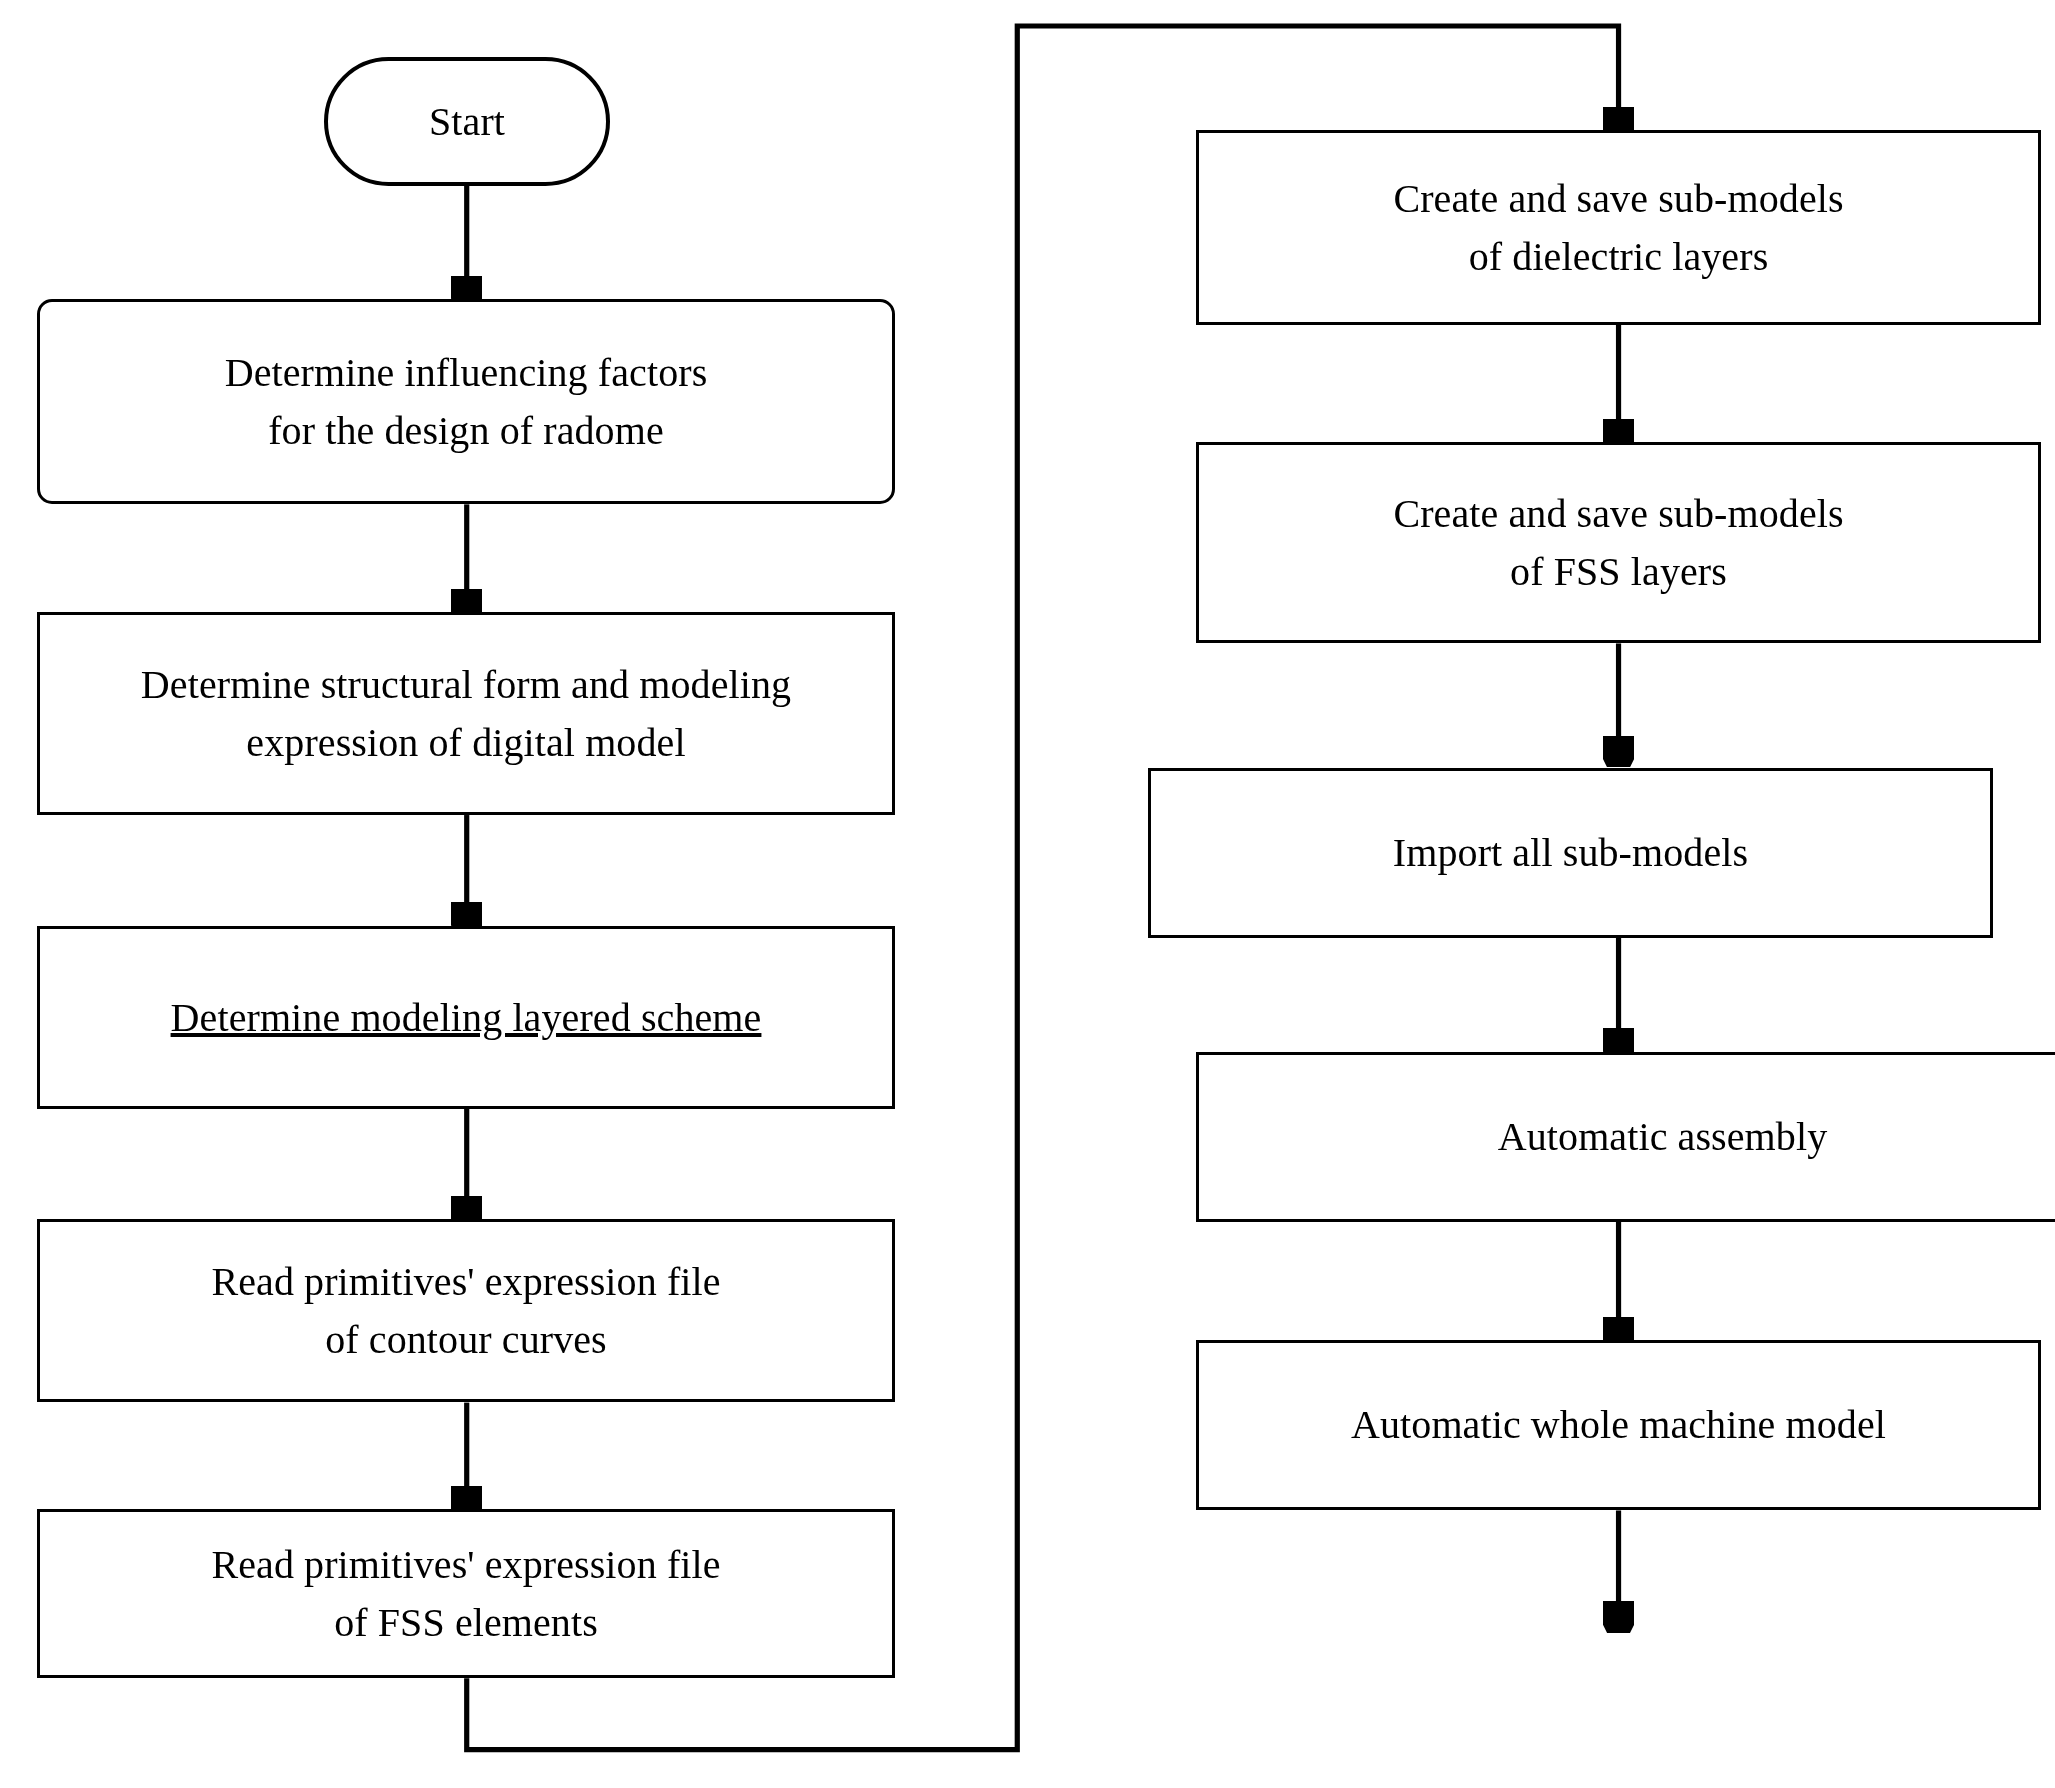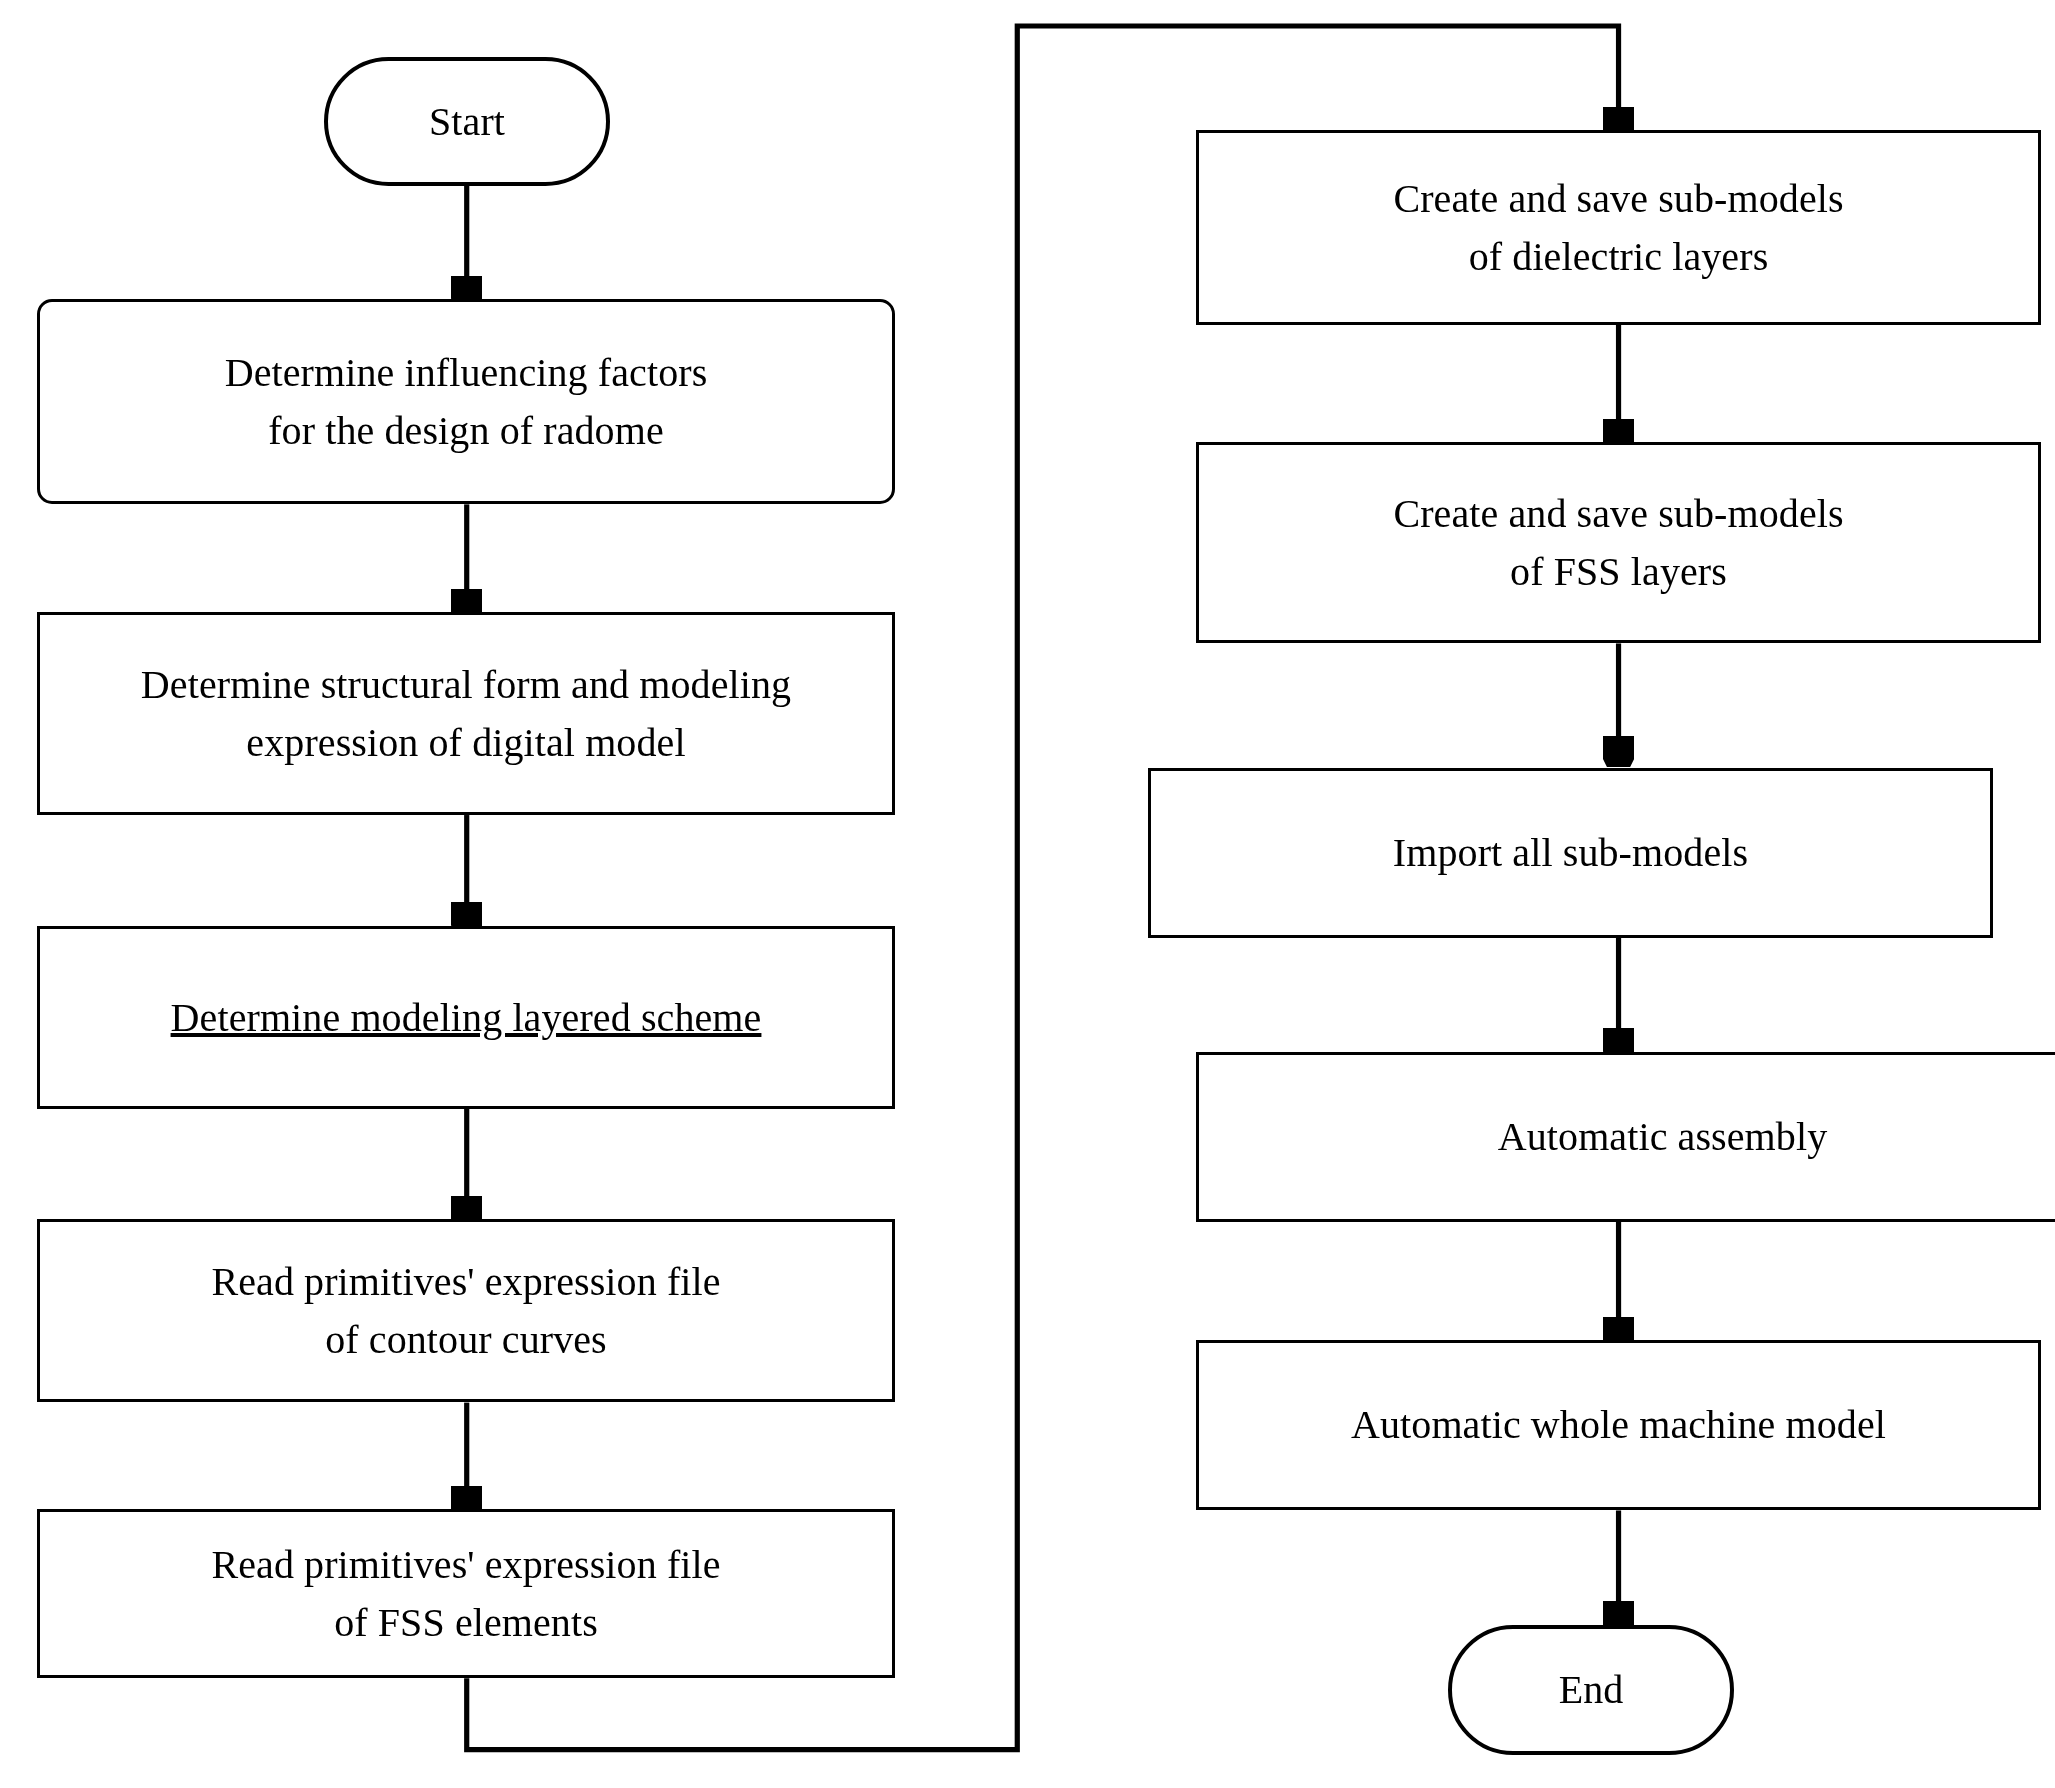--- a/index.html
+++ b/index.html
@@ -136,18 +136,15 @@
   </div>
 
   <div class="node" style="left:1196px; top:1052px; width:917px; height:170px;padding-left:16px;">
     <span class="node-label">Automatic assembly</span>
   </div>
 
   <div class="node" style="left:1196px; top:1340px; width:845px; height:170px;">
     <span class="node-label">Automatic whole machine model</span>
   </div>
 
-  <div class="node terminal" style="left:1448px; top:1625px; width:286px; height:130px;">
-    <span class="node-label">End</span>
-  </div>
 
 </div>
 
 
 </body></html>

